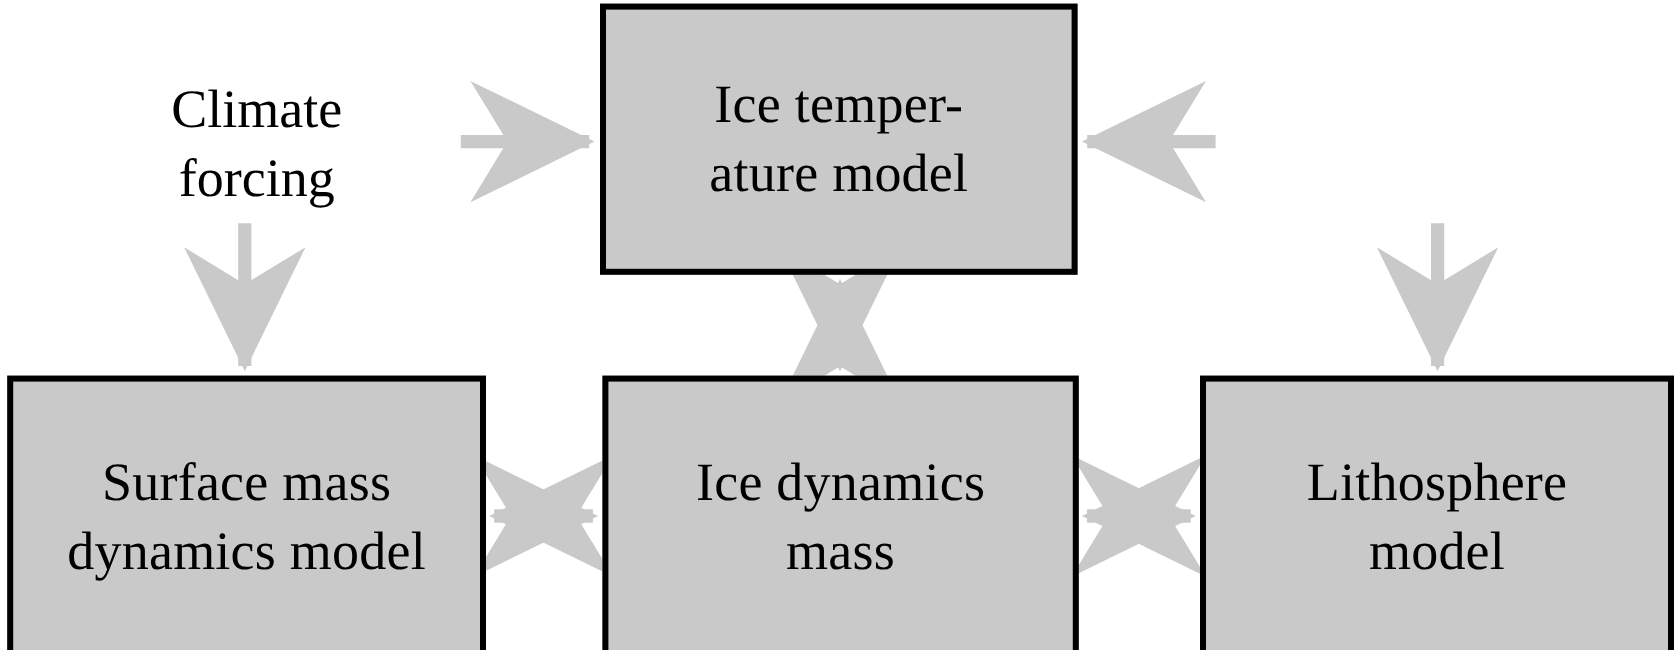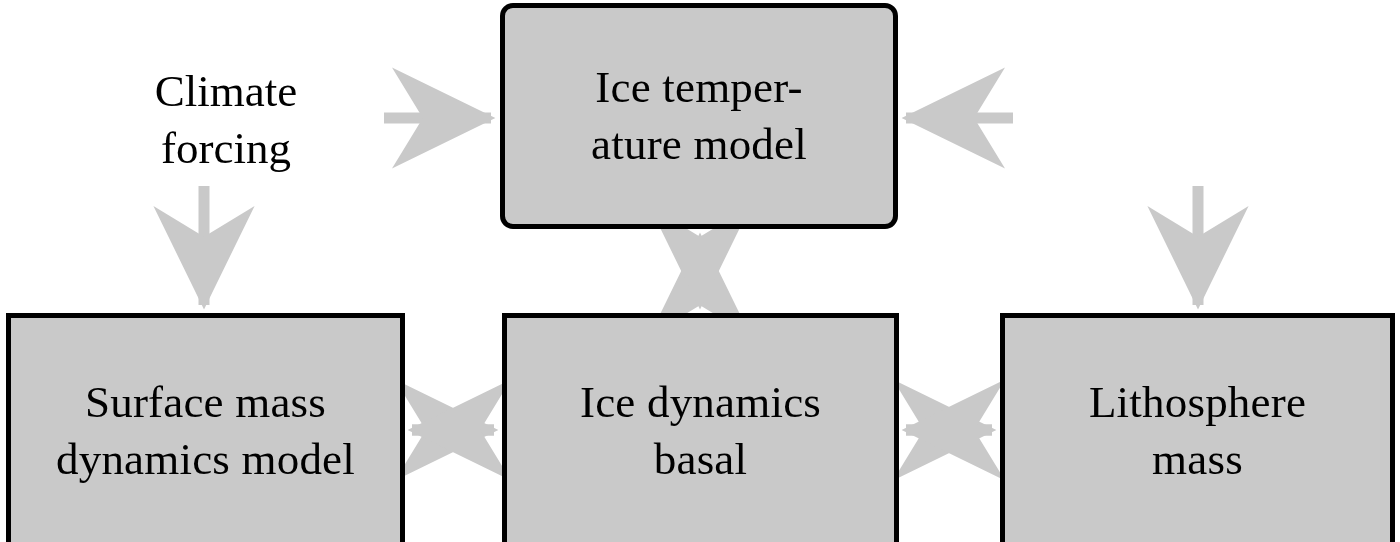--- a/index.html
+++ b/index.html
@@ -49,26 +49,26 @@
   }
   .arrow-layer {
     position: absolute;
     left: 0;
     top: 0;
     width: 1400px;
     height: 542px;
     pointer-events: none;
   }
   
-  #node-ice-temperature { left: 500px; top: 3px;   width: 398px; height: 226px; border-radius: 13px; }
+  #node-ice-temperature { left: 500px; top: 3px;   width: 398px; height: 226px; }
   #node-smb             { left: 6px;   top: 313px; width: 399px; height: 236px; }
   #node-ice-dynamics    { left: 502px; top: 313px; width: 397px; height: 236px; }
   #node-lithosphere     { left: 1000px;top: 313px; width: 395px; height: 236px; }
   
-  #label-climate-forcing  { left: 56px;   top: 40px; width: 340px; height: 160px; }
+  #label-climate-forcing  { left: 44px;   top: 40px; width: 340px; height: 160px; }
   #label-basal-topography { left: 1020px; top: 40px; width: 350px; height: 160px; }
 </style>
 </head>
 <body>
 
 <div id="canvas">
 
   <svg class="arrow-layer" viewBox="0 0 1400 542" width="1400" height="542" xmlns="http://www.w3.org/2000/svg">
     <defs>
 
@@ -114,26 +114,26 @@
 ature model</span>
   </div>
 
   <div class="node" id="node-smb">
     <span class="node-label">Surface mass
 dynamics model</span>
   </div>
 
   <div class="node" id="node-ice-dynamics">
     <span class="node-label">Ice dynamics
-basal</span>
+mass</span>
   </div>
 
   <div class="node" id="node-lithosphere">
     <span class="node-label">Lithosphere
-mass</span>
+model</span>
   </div>
 
   <div class="free-label" id="label-climate-forcing">
     <span>Climate
 forcing</span>
   </div>
 
 
 </div>
 

